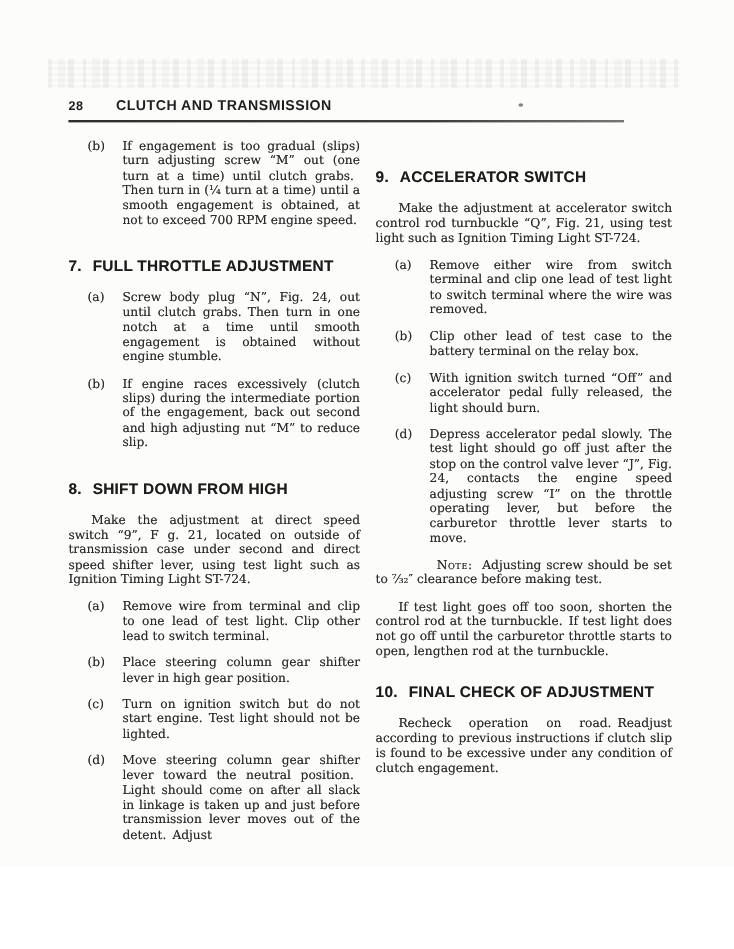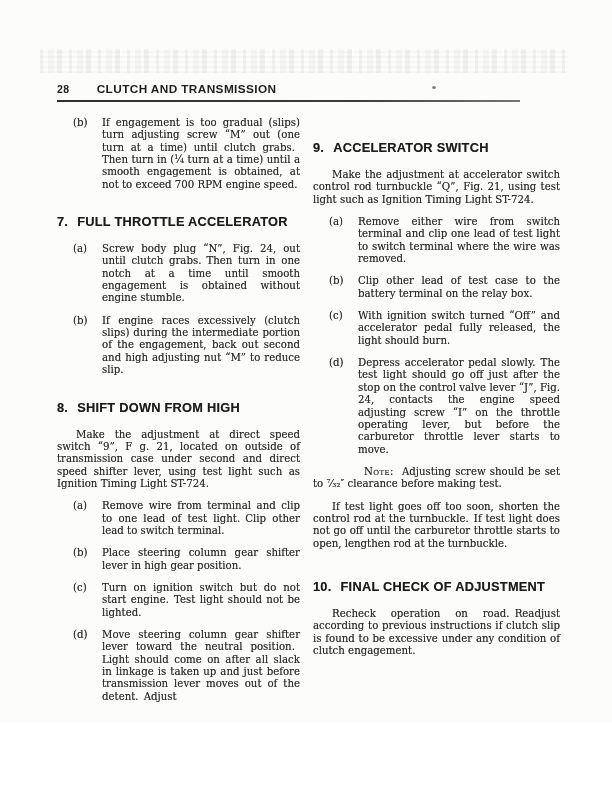--- a/index.html
+++ b/index.html
@@ -82,21 +82,21 @@
     font-family: "Liberation Sans", sans-serif;
     font-weight: 700;
     font-size: 12.8px;
     line-height: 14px;
     color: #1b1b1b;
     letter-spacing: 0.25px;
     white-space: nowrap;
     text-shadow: 0 0 0.3px rgba(20,20,20,0.5);
   }
   .section-heading .sec-num { margin-right: 9px; }
-  .section-heading.big-gap { margin-top: 30px; }
+  .section-heading.big-gap { margin-top: 20px; }
 
   .note-para .note-label {
     font-variant: small-caps;
     letter-spacing: 0.4px;
     margin-right: 8px;
     margin-left: 32px;
   }
 </style>
 </head>
 <body>
@@ -114,21 +114,21 @@
   <main class="columns">
 
     <section class="col col-left">
 
       <div class="list-item">
         <span class="li-label">(b)</span>
         <span class="li-text">If engagement is too gradual (slips) turn adjusting screw “M” out (one turn at a time) until clutch grabs. Then turn in (¼ turn at a time) until a smooth engagement is obtained, at not to exceed 700 RPM engine speed.</span>
       </div>
 
       <h2 class="section-heading">
-        <span class="sec-num">7.</span><span class="sec-title">FULL THROTTLE ACCELERATOR</span>
+        <span class="sec-num">7.</span><span class="sec-title">FULL THROTTLE ADJUSTMENT</span>
       </h2>
 
 
       <div class="list-item">
         <span class="li-label">(a)</span>
         <span class="li-text">Screw body plug “N”, Fig. 24, out until clutch grabs. Then turn in one notch at a time until smooth engagement is obtained without engine stumble.</span>
       </div>
 
       <div class="list-item">
         <span class="li-label">(b)</span>

